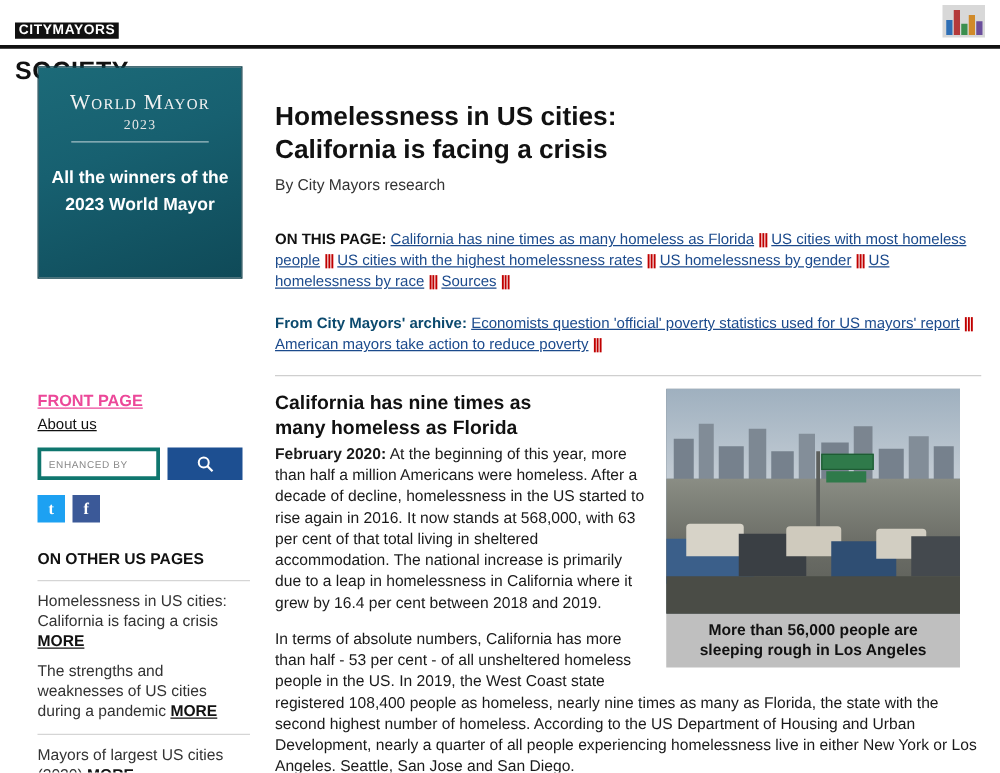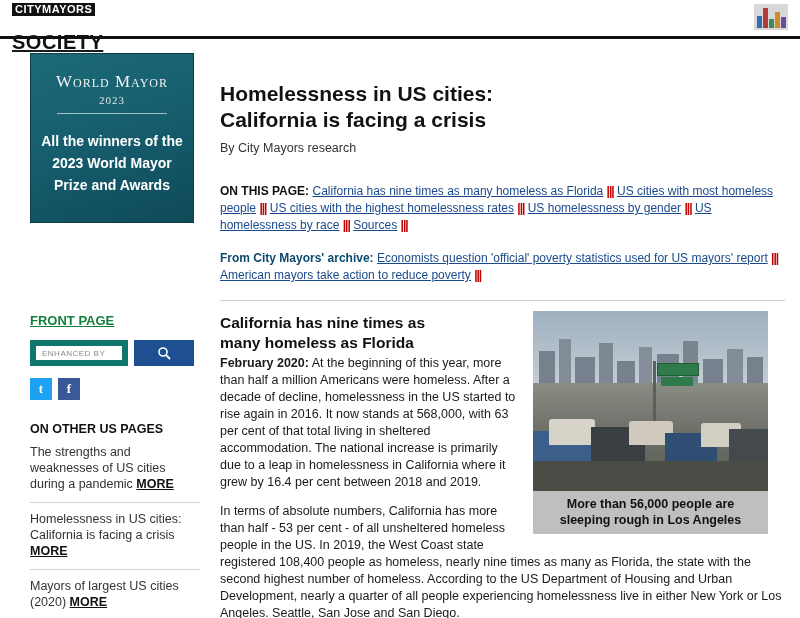--- a/index.html
+++ b/index.html
@@ -24,23 +24,22 @@
   
   .masthead {
     position: relative;
     height: 36px;
     border-bottom: 3px solid #111;
     padding: 0 10px;
   }
   .logo {
     position: absolute;
     left: 12px;
-    top: 2px;
+    top: 16px;
     line-height: 1;
-    text-decoration: underline;
   }
   .logo-top {
     font-family: "Liberation Sans", sans-serif;
     font-weight: bold;
     font-size: 11px;
     letter-spacing: 0.5px;
     color: #ffffff;
     background: #111;
     padding: 1px 3px 1px 3px;
     display: inline-block;
@@ -128,21 +127,21 @@
     line-height: 22px;
     margin-top: 16px;
   }
 
   
   .frontpage {
     margin-top: 90px;
     font-size: 13px;
   }
   .frontpage a {
-    color: #15803d;
+    color: #ec4899;
     font-weight: bold;
     display: block;
     margin-top: 24px;
   }
   .aboutus a {
     color: #111;
     text-decoration: underline;
     font-weight: normal;
     display: block;
     margin-top: 4px;
@@ -151,21 +150,21 @@
 
   .search-row {
     margin-top: 12px;
     display: flex;
     align-items: stretch;
     gap: 6px;
   }
   .search-box {
     width: 98px;
     height: 26px;
-    border: 6px solid #0f766e;
+    border: 3px solid #0f766e;
     background: #fff;
     display: flex;
     align-items: center;
     padding-left: 6px;
     box-sizing: border-box;
     font-size: 8px;
     letter-spacing: 0.5px;
     color: #888;
   }
   .search-btn {
@@ -362,50 +361,50 @@
 
     <div class="left-col">
 
       <div class="promo">
         <div class="promo-title">World Mayor</div>
         <div class="promo-year">2023</div>
         <div class="promo-rule"></div>
         <div class="promo-text">
           <div>All the winners of the</div>
           <div>2023 World Mayor</div>
-          <div>Prize and Awards</div>
         </div>
       </div>
 
       <div class="frontpage">
         <a href="#">FRONT PAGE</a>
+        <span class="aboutus"><a href="#">About us</a></span>
       </div>
 
       <div class="search-row">
         <div class="search-box">ENHANCED BY</div>
         <div class="search-btn">
           <svg width="14" height="14" viewBox="0 0 14 14">
             <circle cx="6" cy="6" r="4" fill="none" stroke="#ffffff" stroke-width="1.6"></circle>
             <line x1="9" y1="9" x2="13" y2="13" stroke="#ffffff" stroke-width="1.8"></line>
           </svg>
         </div>
       </div>
 
       <div class="socials">
         <div class="social tw">t</div>
         <div class="social fb">f</div>
       </div>
 
       <div class="other-pages-title">ON OTHER US PAGES</div>
 
+      <div class="promo-item sep">
+        <span>Homelessness in US cities: California is facing a crisis </span><span class="more">MORE</span>
+      </div>
       <div class="promo-item">
         <span>The strengths and weaknesses of US cities during a pandemic </span><span class="more">MORE</span>
-      </div>
-      <div class="promo-item sep">
-        <span>Homelessness in US cities: California is facing a crisis </span><span class="more">MORE</span>
       </div>
       <div class="promo-item sep">
         <span>Mayors of largest US cities (2020) </span><span class="more">MORE</span>
       </div>
     </div>
 
     <div class="right-col">
 
       <h1 class="headline">
         <span>Homelessness in US cities:</span><br>

